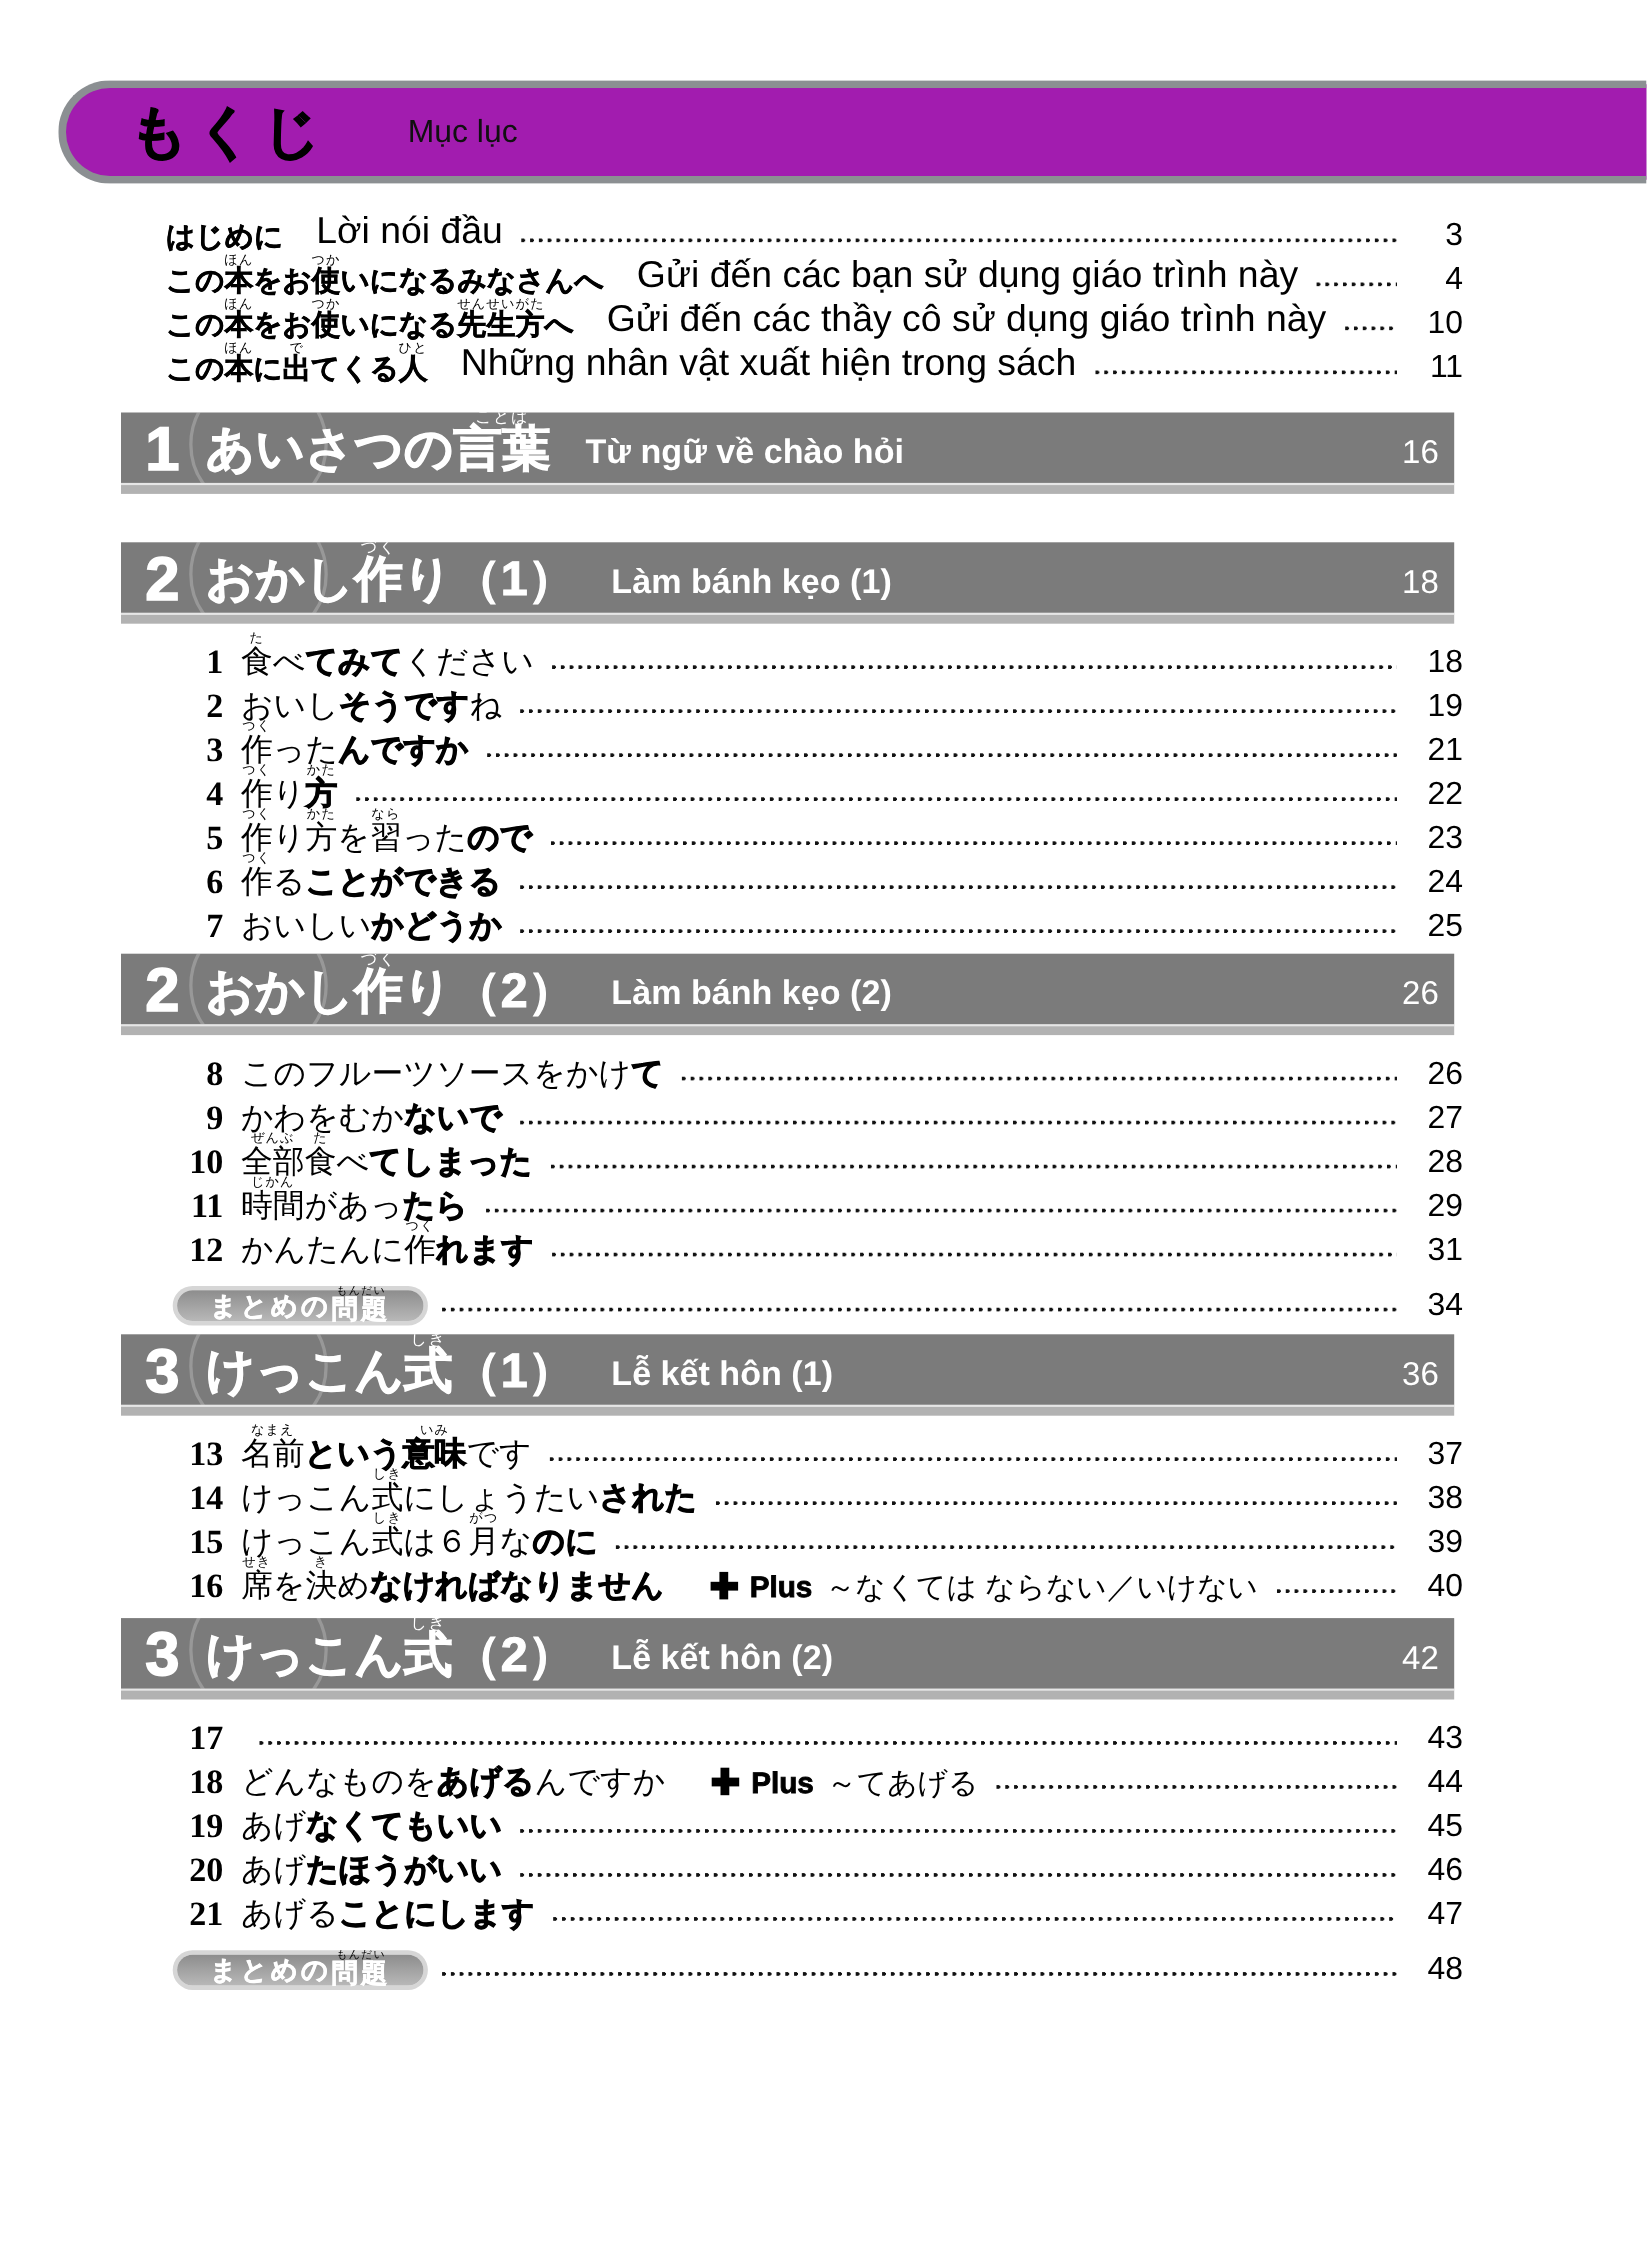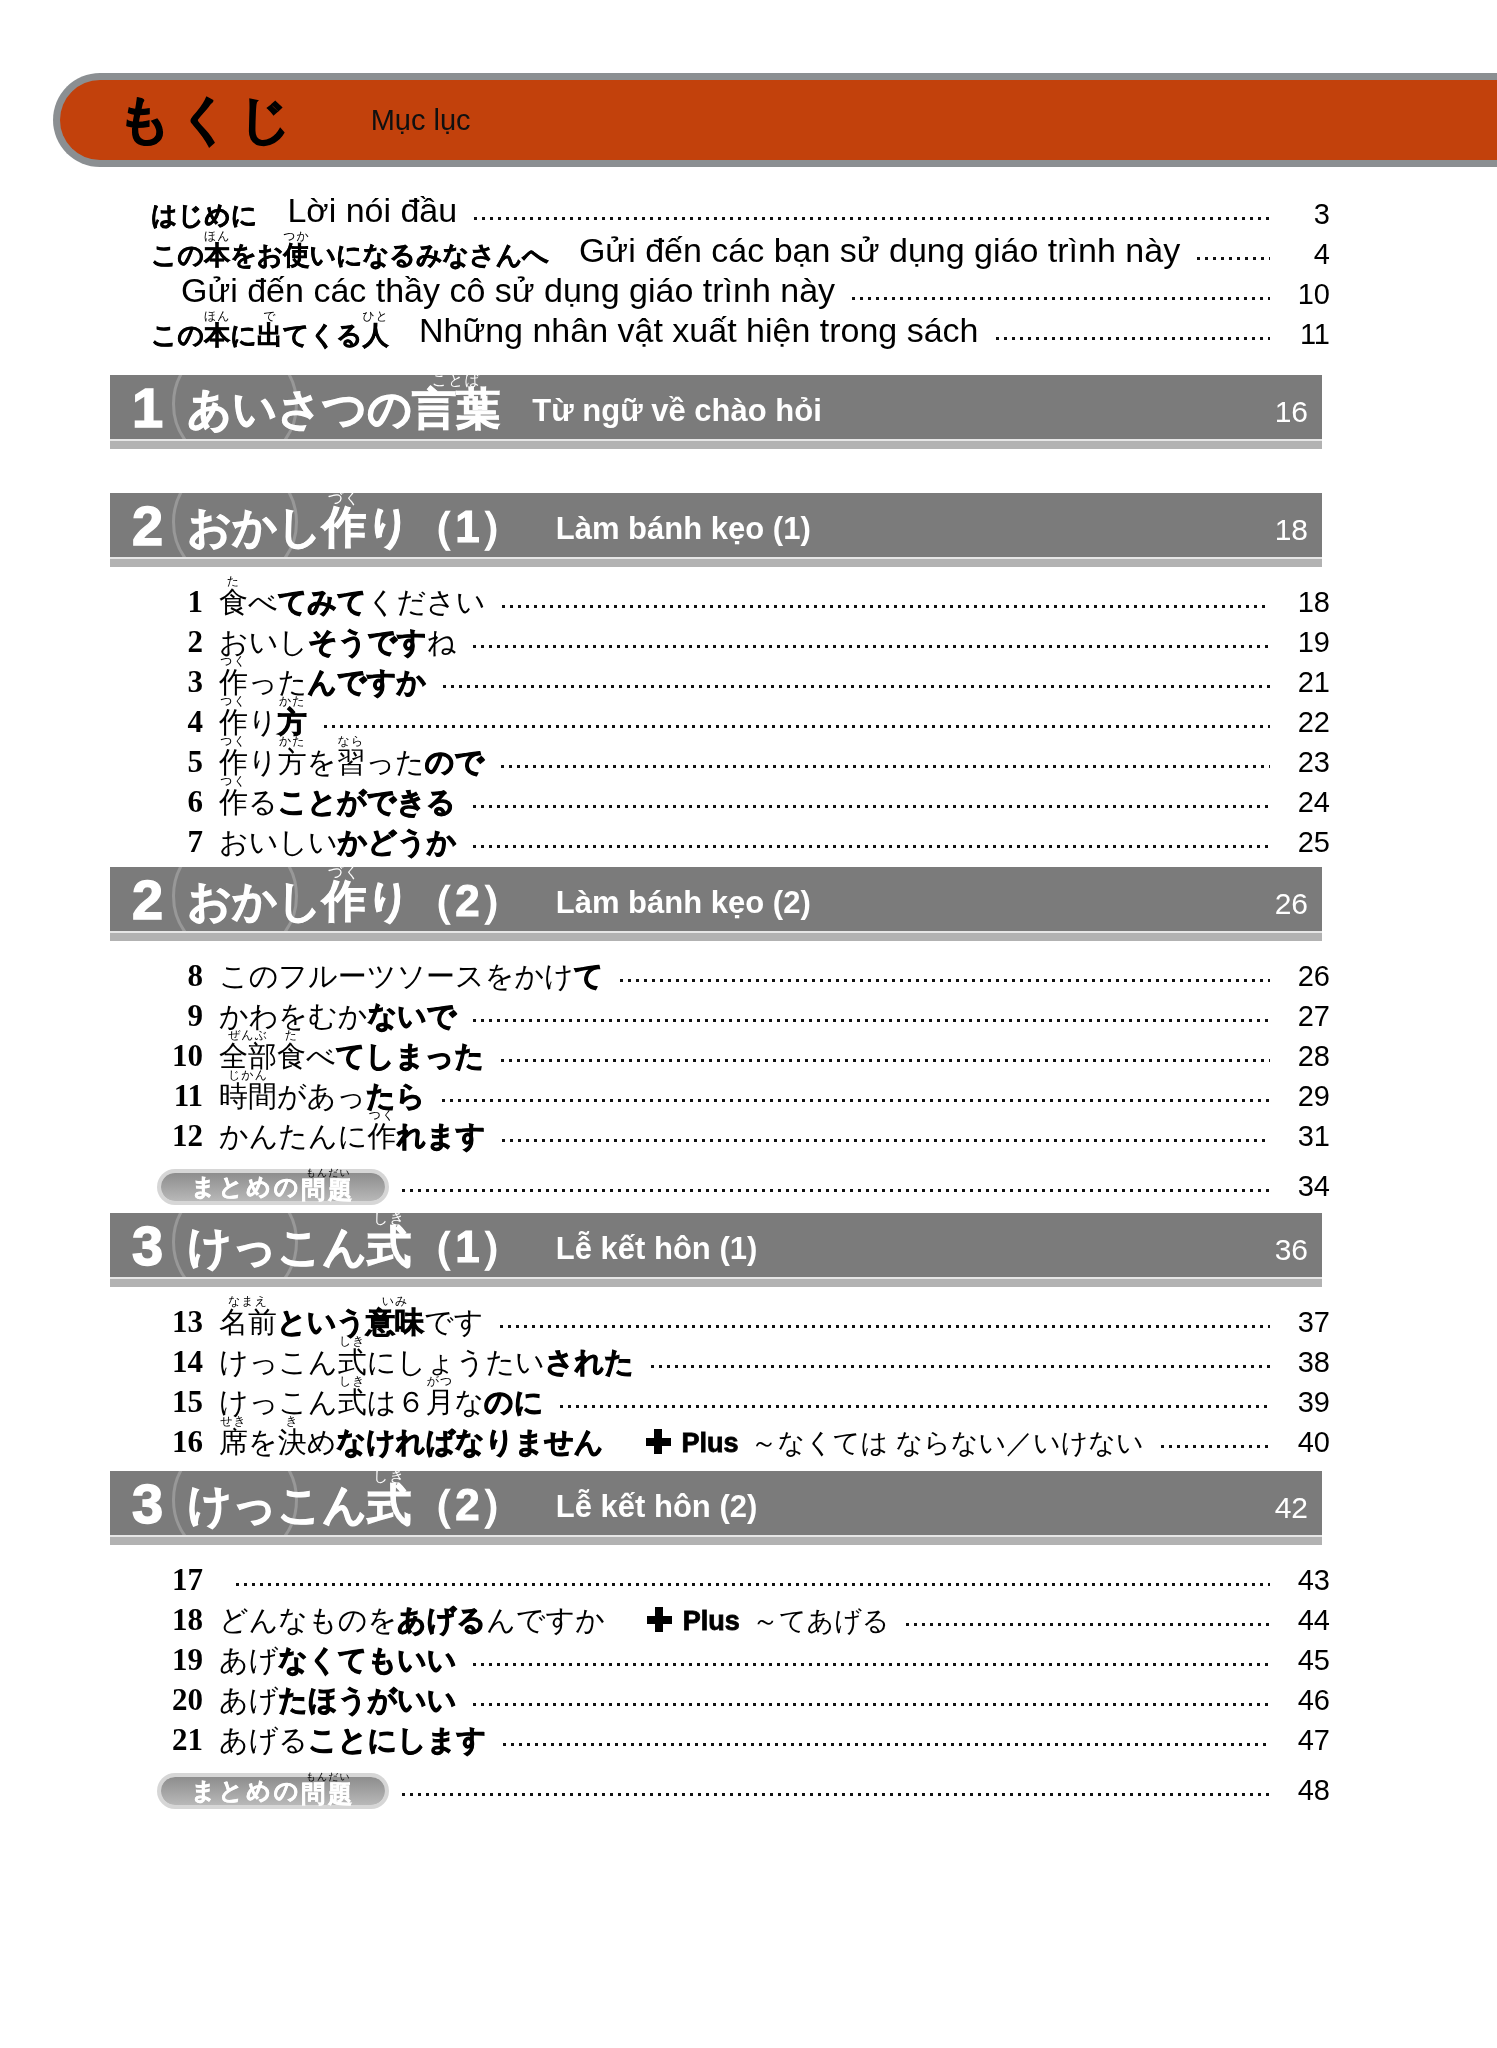--- a/index.html
+++ b/index.html
@@ -1,21 +1,21 @@
 <!DOCTYPE html>
 <html><head>
 <meta charset="utf-8">
 <style>
   html,body{margin:0;padding:0;background:#fff;}
   body{width:1497px;height:2048px;overflow:hidden;font-family:"Liberation Sans",sans-serif;color:#000;}
   .page{position:relative;width:1497px;height:2048px;background:#fff;}
 
   
   .capsule{margin:73px 0 0 53px;height:80px;border:7px solid #8b8f92;border-right:none;
-    border-radius:47px 0 0 47px;background:#c2410c;display:flex;align-items:center;
+    border-radius:47px 0 0 47px;background:#a21caf;display:flex;align-items:center;
     padding-left:58px;width:1379px;}
   .h-jp{font-size:52px;font-weight:800;letter-spacing:7px;-webkit-text-stroke:1.2px #000;}
   .h-vn{font-size:29px;margin-left:72px;color:#101010;}
 
   
   .toc{margin-left:118px;margin-right:167px;}
   .row{display:flex;align-items:flex-end;height:40px;margin-left:33px;}
   .intro{margin-top:22px;}
   .intro .jp{font-size:26px;font-weight:700;-webkit-text-stroke:.5px #000;line-height:1.05;white-space:nowrap;}
   .intro .vn{font-size:34px;margin-left:30px;line-height:1.1;white-space:nowrap;}
@@ -80,20 +80,21 @@
         <span class="leader"></span>
         <span class="pg">3</span>
       </div>
       <div class="row">
         <span class="jp"><span>この</span><ruby><span>本</span><rt>ほん</rt></ruby><span>をお</span><ruby><span>使</span><rt>つか</rt></ruby><span>いになるみなさんへ</span></span>
         <span class="vn">Gửi đến các bạn sử dụng giáo trình này</span>
         <span class="leader"></span>
         <span class="pg">4</span>
       </div>
       <div class="row">
+        <span class="jp"><span>この</span><ruby><span>本</span><rt>ほん</rt></ruby><span>をお</span><ruby><span>使</span><rt>つか</rt></ruby><span>いになる</span><ruby><span>先生方</span><rt>せんせいがた</rt></ruby><span>へ</span></span>
         <span class="vn">Gửi đến các thầy cô sử dụng giáo trình này</span>
         <span class="leader"></span>
         <span class="pg">10</span>
       </div>
       <div class="row">
         <span class="jp"><span>この</span><ruby><span>本</span><rt>ほん</rt></ruby><span>に</span><ruby><span>出</span><rt>で</rt></ruby><span>てくる</span><ruby><span>人</span><rt>ひと</rt></ruby></span>
         <span class="vn">Những nhân vật xuất hiện trong sách</span>
         <span class="leader"></span>
         <span class="pg">11</span>
       </div>

